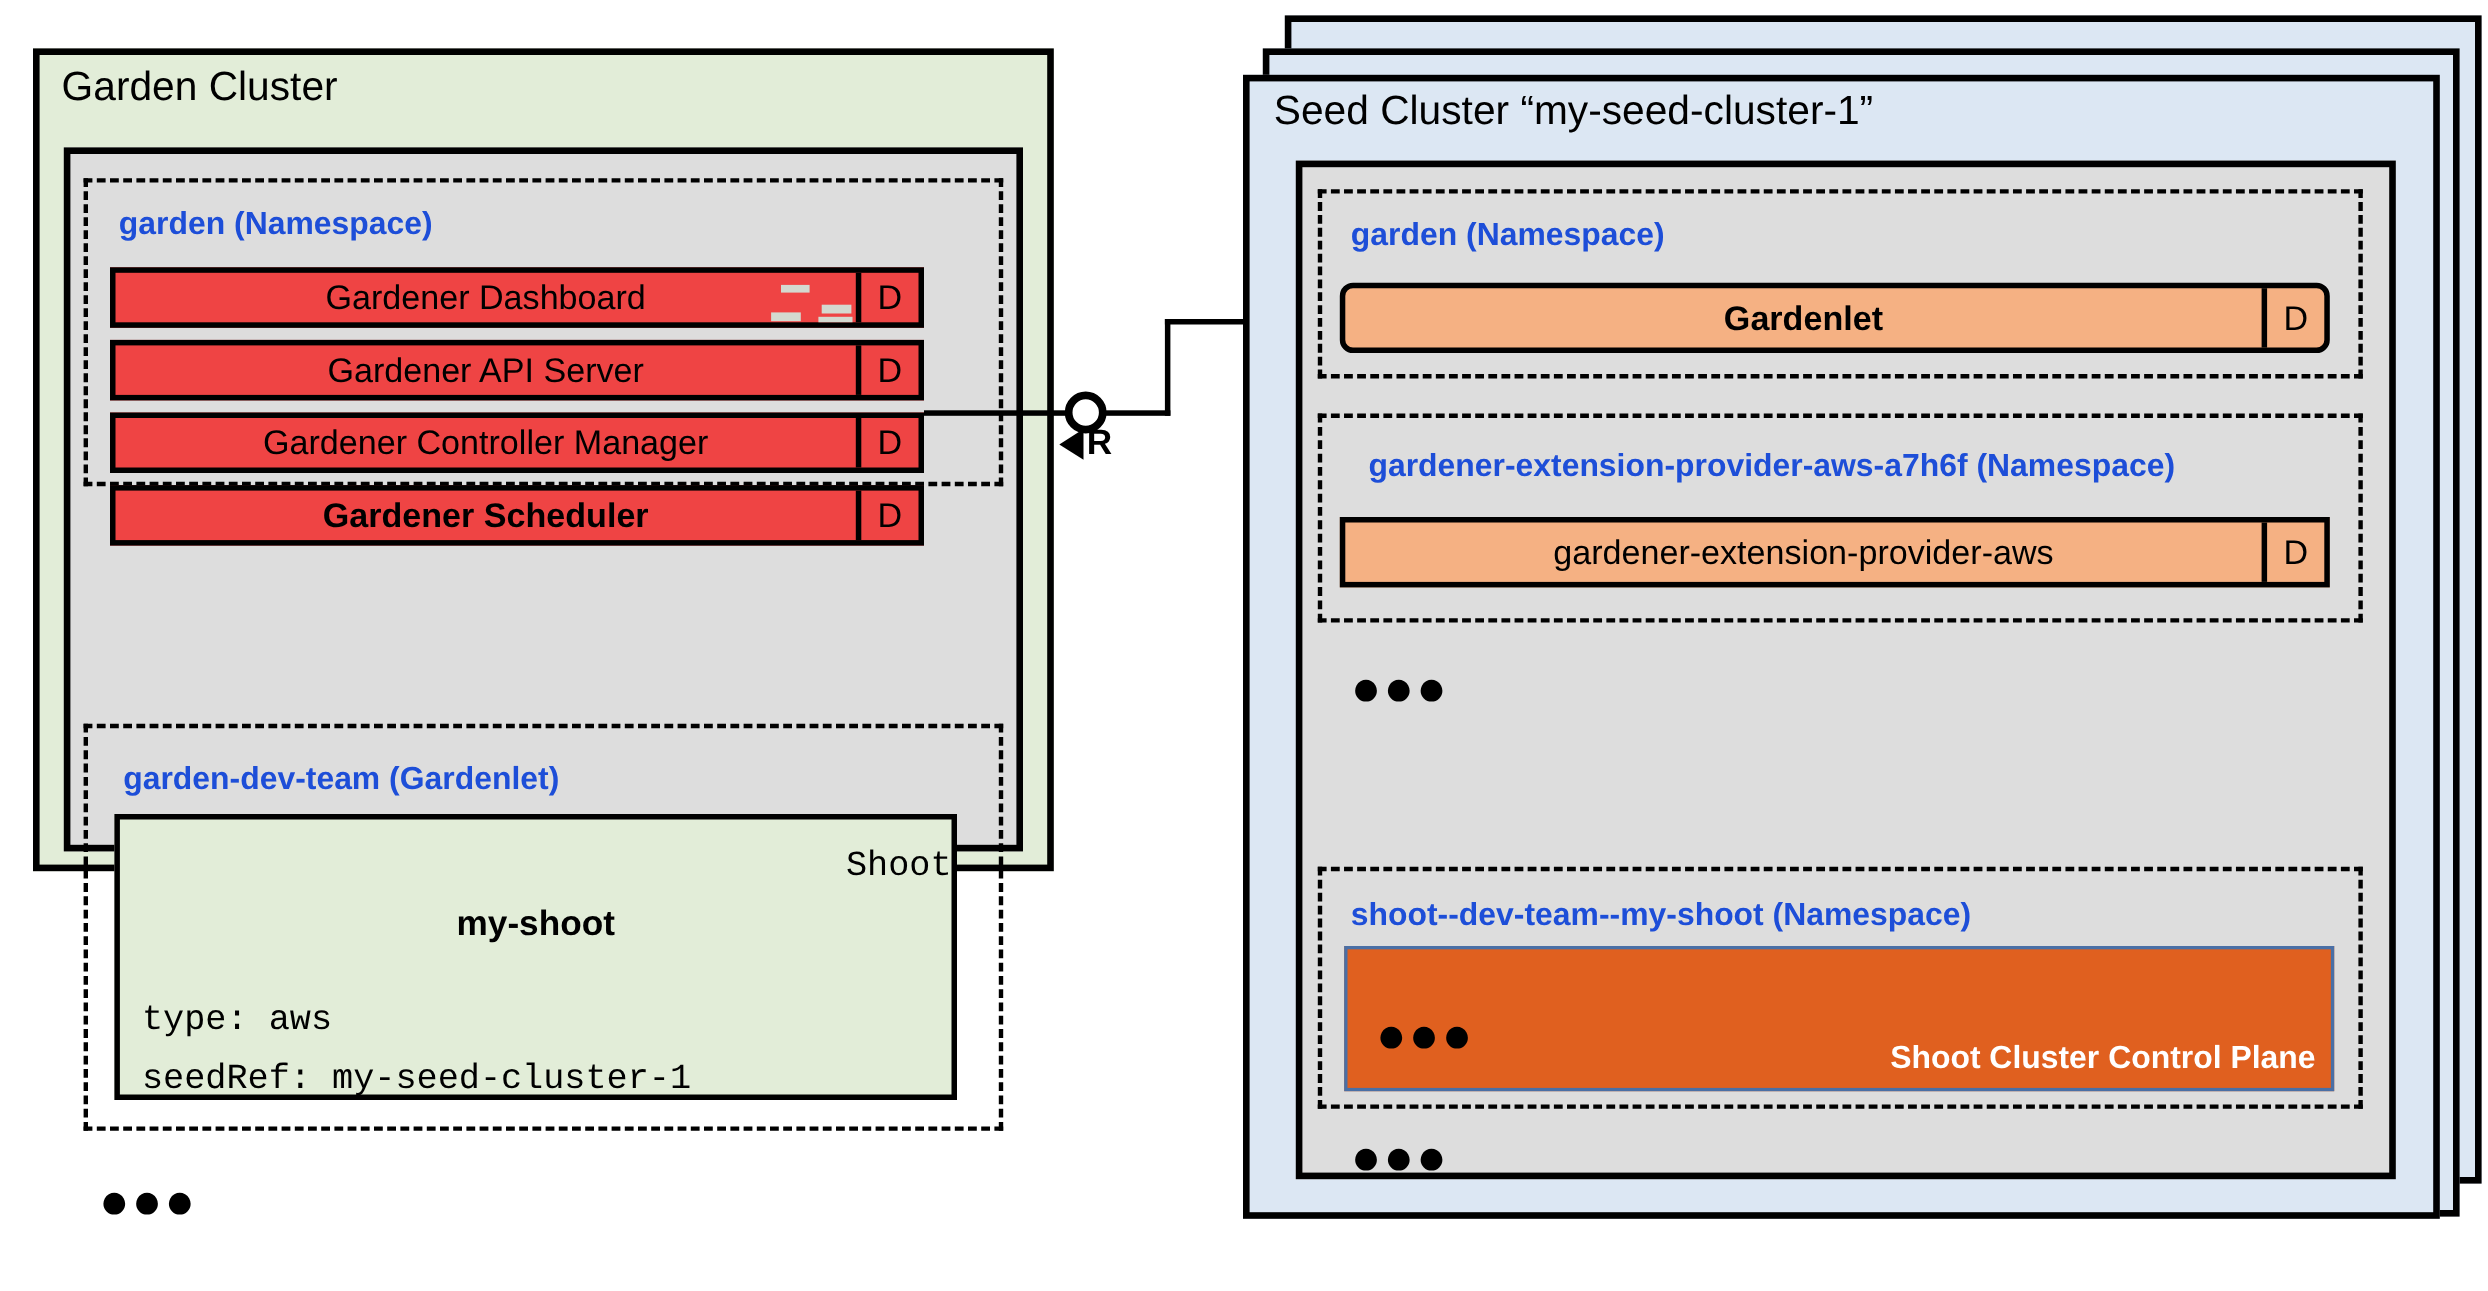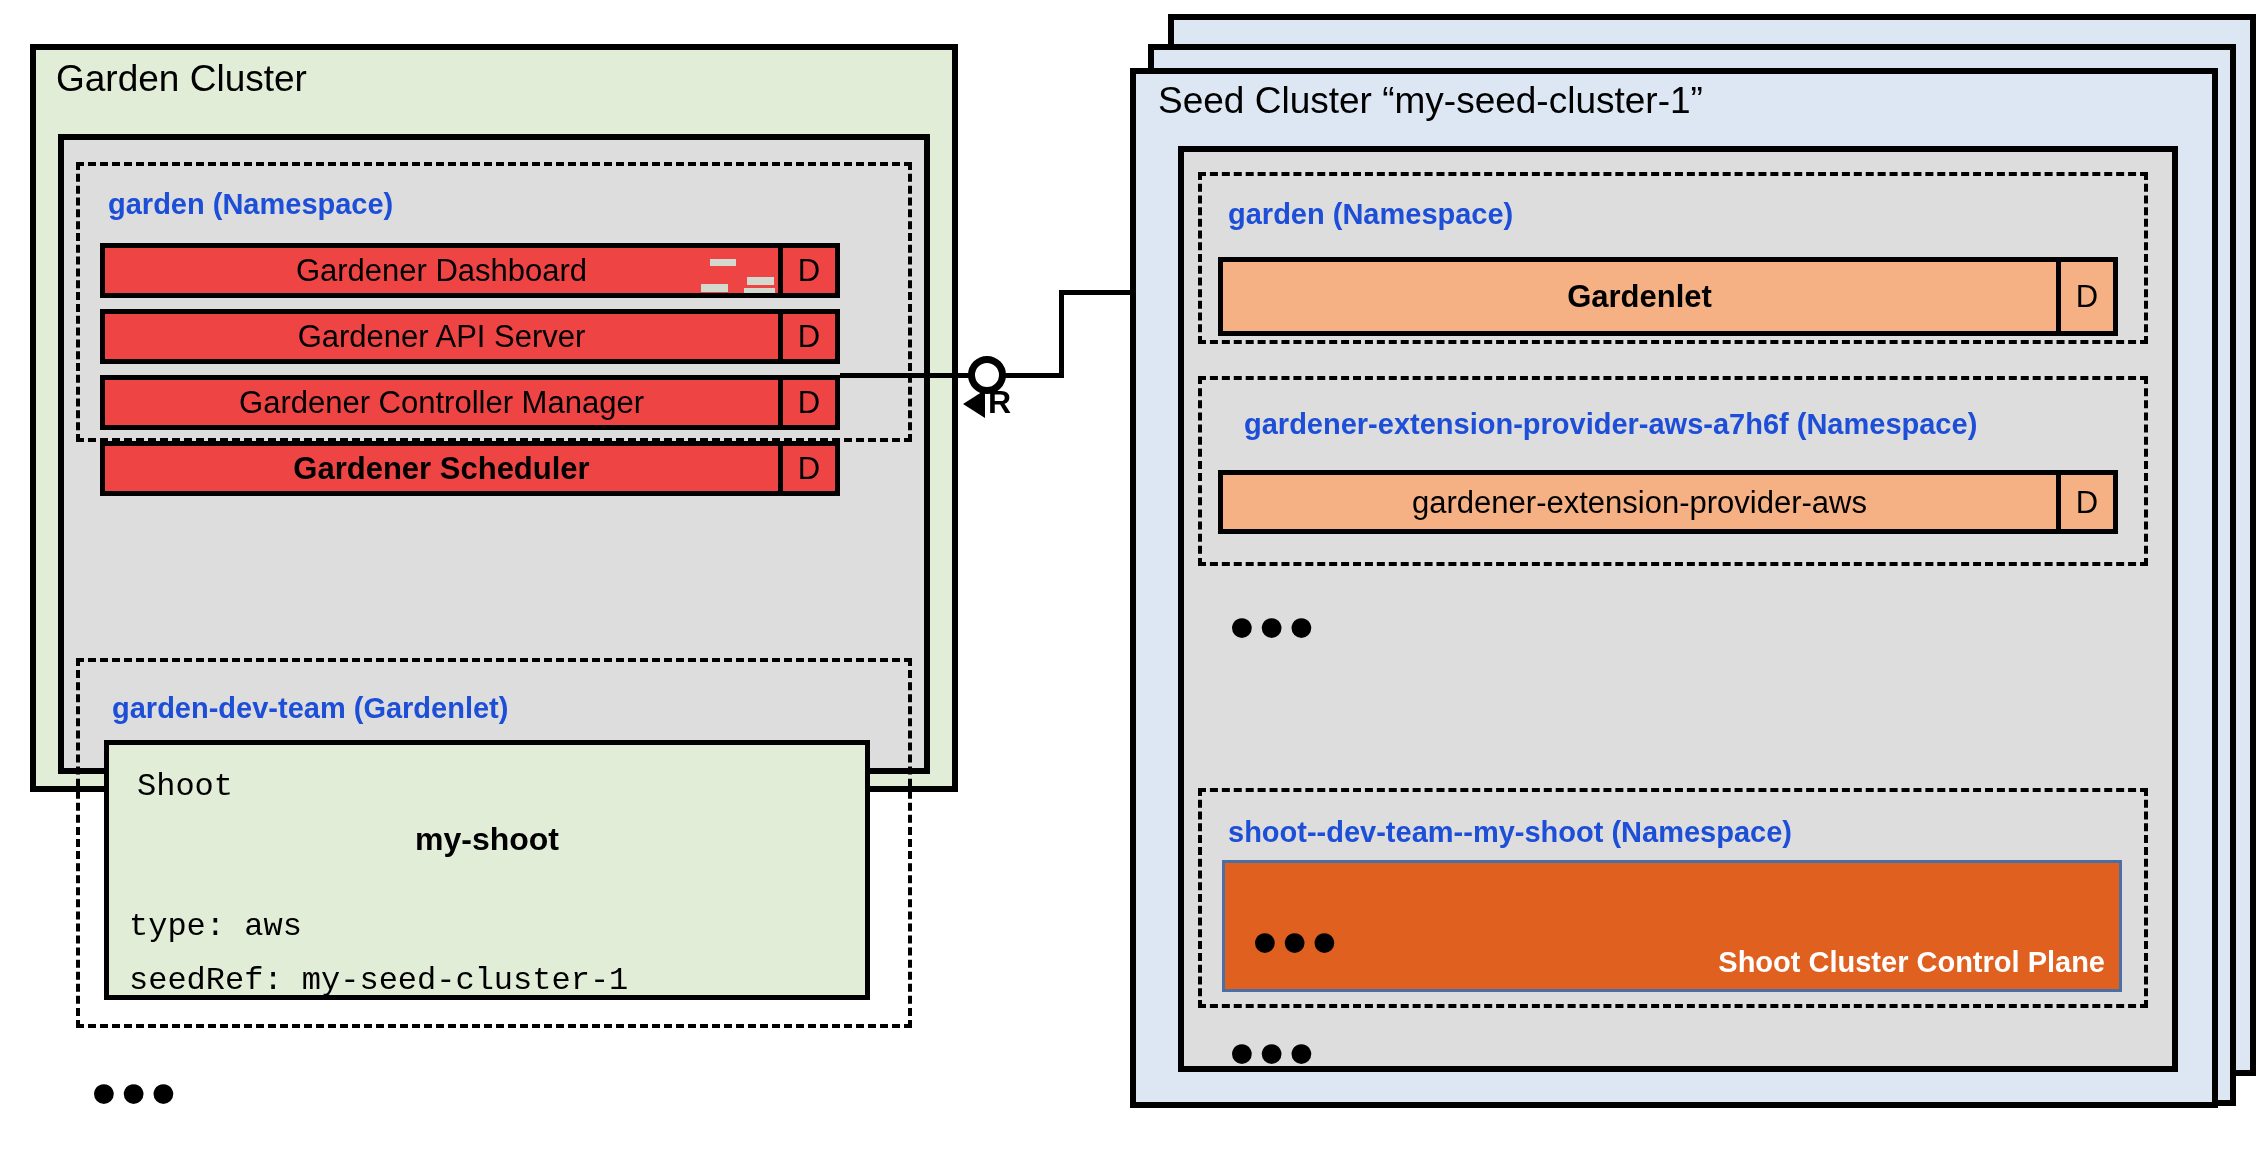--- a/index.html
+++ b/index.html
@@ -109,21 +109,21 @@
   .shoot-card {
     position: absolute;
     box-sizing: border-box;
     border: 5px solid #000000;
     background: #e2edd8;
     padding: 0;
   }
   .shoot-kind {
     position: absolute;
     left: 0; right: 0;
-    text-align: left;
+    text-align: right;
     font-family: "Liberation Mono", monospace;
     font-size: 32px;
     line-height: 1;
     padding-left: 28px;
   }
   .shoot-name {
     position: absolute;
     left: 0; right: 0;
     text-align: center;
     font-size: 32px;
@@ -258,21 +258,21 @@
   <div class="wire" style="left:1059px; top:290px; width:155px; height:5px;"></div>
 
   <div class="panel" style="left:1130px; top:68px; width:1088px; height:1040px; background:#dce7f3;"></div>
   <div class="panel-title" style="left:1158px; top:82px;">Seed Cluster “my-seed-cluster-1”</div>
 
   <div class="inner-box" style="left:1178px; top:146px; width:1000px; height:926px;"></div>
 
   <div class="ns-box" style="left:1198px; top:172px; width:950px; height:172px;"></div>
   <div class="ns-label" style="left:1228px; top:200px;">garden (Namespace)</div>
 
-  <div class="comp orange" style="left:1218px; top:257px; width:900px; height:79px;">
+  <div class="comp orange" style="left:1218px; top:257px; width:900px; height:64px;border-radius:12px;">
     <div class="comp-body">
       <span class="comp-name bold">Gardenlet</span>
     </div>
     <div class="comp-d">D</div>
   </div>
 
   <div class="ns-box" style="left:1198px; top:376px; width:950px; height:190px;"></div>
   <div class="ns-label" style="left:1228px; top:410px;margin-left:16px;">gardener-extension-provider-aws-a7h6f (Namespace)</div>
 
   <div class="comp orange" style="left:1218px; top:470px; width:900px; height:64px;">

